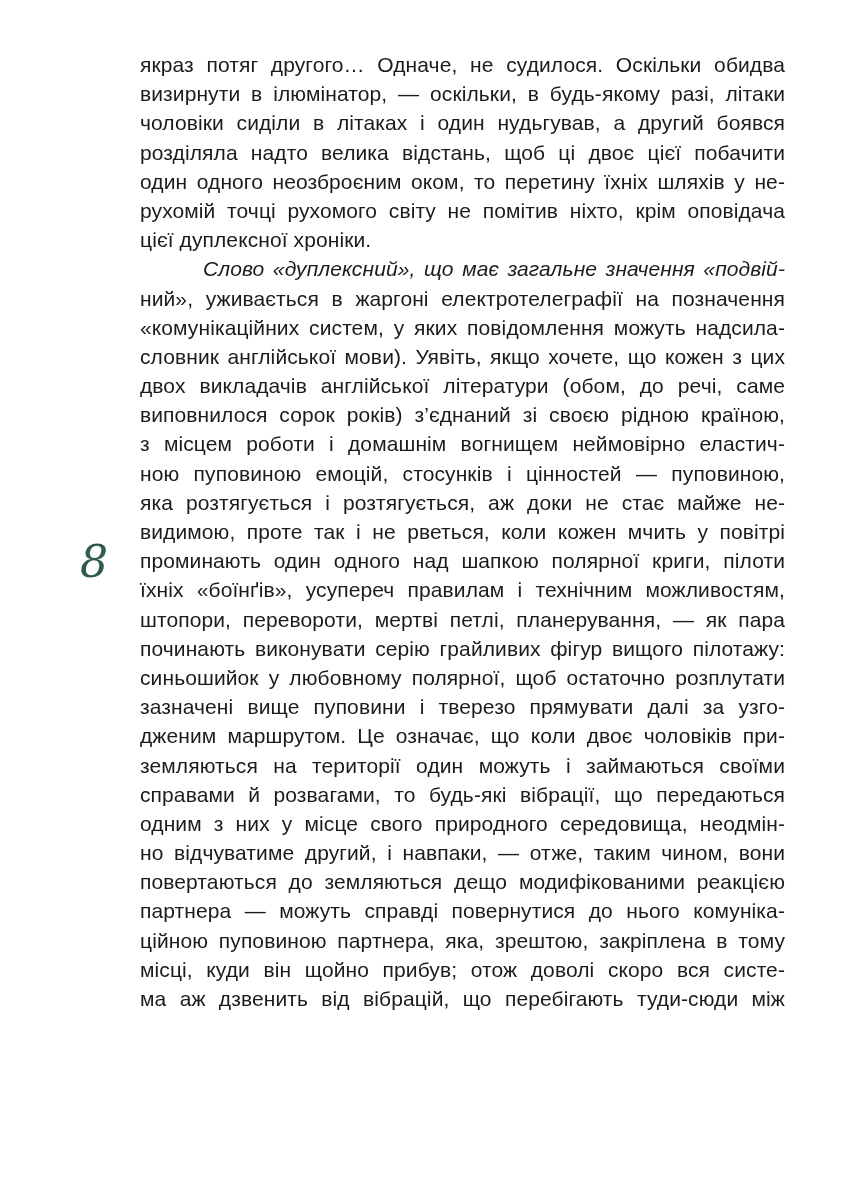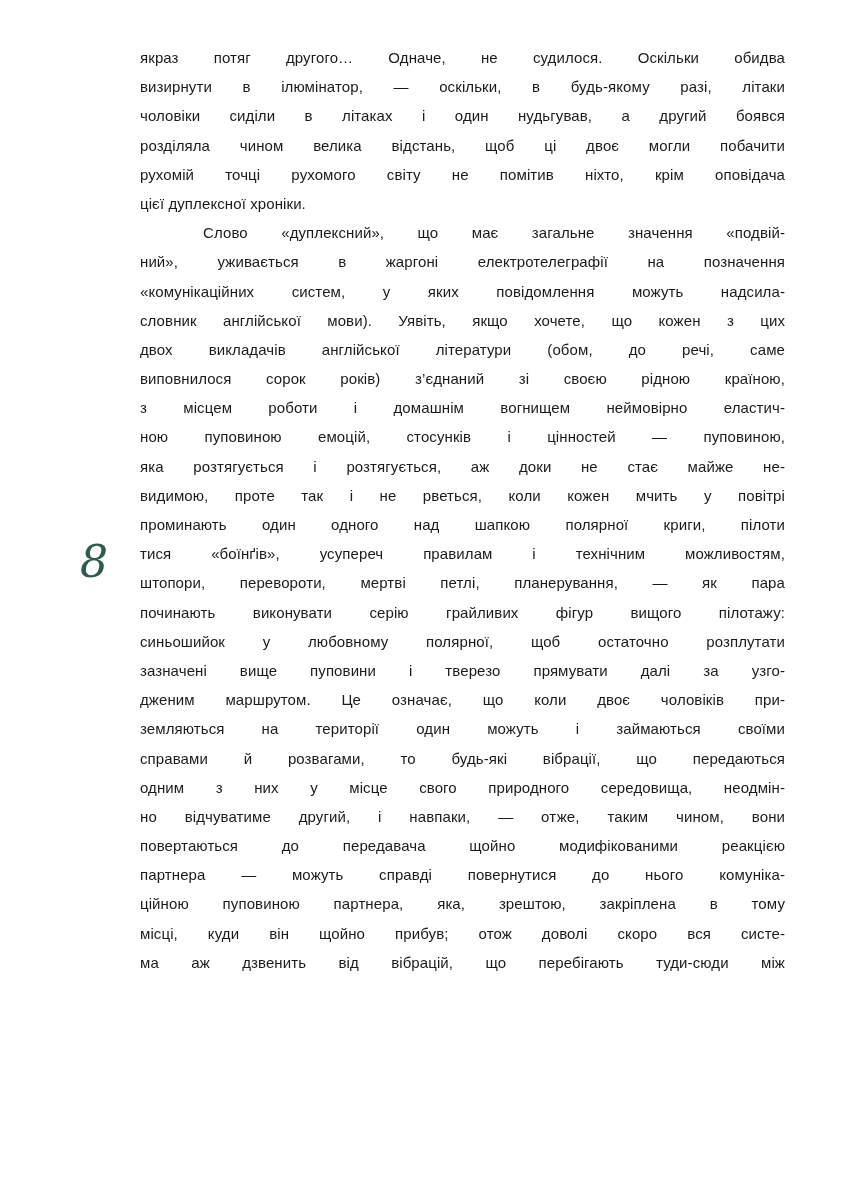--- a/index.html
+++ b/index.html
@@ -21,72 +21,74 @@
     top: 540px;
     font-family: "DejaVu Serif", serif;
     font-style: italic;
     font-size: 44px;
     line-height: 1;
     color: #2f5a50;
   }
   .text-block {
     position: absolute;
     left: 140px;
-    top: 43px;
+    top: 50px;
     width: 645px;
     color: #1b1b19;
-    font-size: 15px;
+    font-size: 21px;
     line-height: 29.2px;
     letter-spacing: 0.1px;
   }
   .line {
     text-align: justify;
     text-align-last: justify;
     height: 29.2px;
     overflow: visible;
   }
   .line.para-end {
     text-align-last: left;
   }
   .line.indent {
     text-indent: 63px;
+    font-style: italic;
   }
 </style>
 </head>
 <body>
 
 <div class="page">
   <div class="pagenum" style="color: rgb(47, 90, 80);">8</div>
   <div class="text-block" id="text-block" style="color: rgb(27, 27, 25);">
       <div class="line">якраз потяг другого… Одначе, не судилося. Оскільки обидва</div>
       <div class="line">визирнути в ілюмінатор, — оскільки, в будь-якому разі, літаки</div>
       <div class="line">чоловіки сиділи в літаках і один нудьгував, а другий боявся</div>
-      <div class="line">розділяла чином велика відстань, щоб ці двоє могли побачити</div>
+      <div class="line">розділяла надто велика відстань, щоб ці двоє цієї побачити</div>
+      <div class="line">один одного неозброєним оком, то перетину їхніх шляхів у не-</div>
       <div class="line">рухомій точці рухомого світу не помітив ніхто, крім оповідача</div>
       <div class="line para-end">цієї дуплексної хроніки.</div>
       <div class="line indent">Слово «дуплексний», що має загальне значення «подвій-</div>
       <div class="line">ний», уживається в жаргоні електротелеграфії на позначення</div>
       <div class="line">«комунікаційних систем, у яких повідомлення можуть надсила-</div>
       <div class="line">словник англійської мови). Уявіть, якщо хочете, що кожен з цих</div>
       <div class="line">двох викладачів англійської літератури (обом, до речі, саме</div>
       <div class="line">виповнилося сорок років) з’єднаний зі своєю рідною країною,</div>
       <div class="line">з місцем роботи і домашнім вогнищем неймовірно еластич-</div>
       <div class="line">ною пуповиною емоцій, стосунків і цінностей — пуповиною,</div>
       <div class="line">яка розтягується і розтягується, аж доки не стає майже не-</div>
       <div class="line">видимою, проте так і не рветься, коли кожен мчить у повітрі</div>
       <div class="line">проминають один одного над шапкою полярної криги, пілоти</div>
-      <div class="line">тися «боїнґів», усупереч правилам і технічним можливостям,</div>
+      <div class="line">їхніх «боїнґів», усупереч правилам і технічним можливостям,</div>
       <div class="line">штопори, перевороти, мертві петлі, планерування, — як пара</div>
       <div class="line">починають виконувати серію грайливих фігур вищого пілотажу:</div>
       <div class="line">синьошийок у любовному полярної, щоб остаточно розплутати</div>
       <div class="line">зазначені вище пуповини і тверезо прямувати далі за узго-</div>
       <div class="line">дженим маршрутом. Це означає, що коли двоє чоловіків при-</div>
       <div class="line">земляються на території один можуть і займаються своїми</div>
       <div class="line">справами й розвагами, то будь-які вібрації, що передаються</div>
       <div class="line">одним з них у місце свого природного середовища, неодмін-</div>
       <div class="line">но відчуватиме другий, і навпаки, — отже, таким чином, вони</div>
-      <div class="line">повертаються до передавача щойно модифікованими реакцією</div>
+      <div class="line">повертаються до земляються дещо модифікованими реакцією</div>
       <div class="line">партнера — можуть справді повернутися до нього комуніка-</div>
       <div class="line">ційною пуповиною партнера, яка, зрештою, закріплена в тому</div>
       <div class="line">місці, куди він щойно прибув; отож доволі скоро вся систе-</div>
       <div class="line">ма аж дзвенить від вібрацій, що перебігають туди-сюди між</div>
     </div>
 </div>
 
 </body></html>

